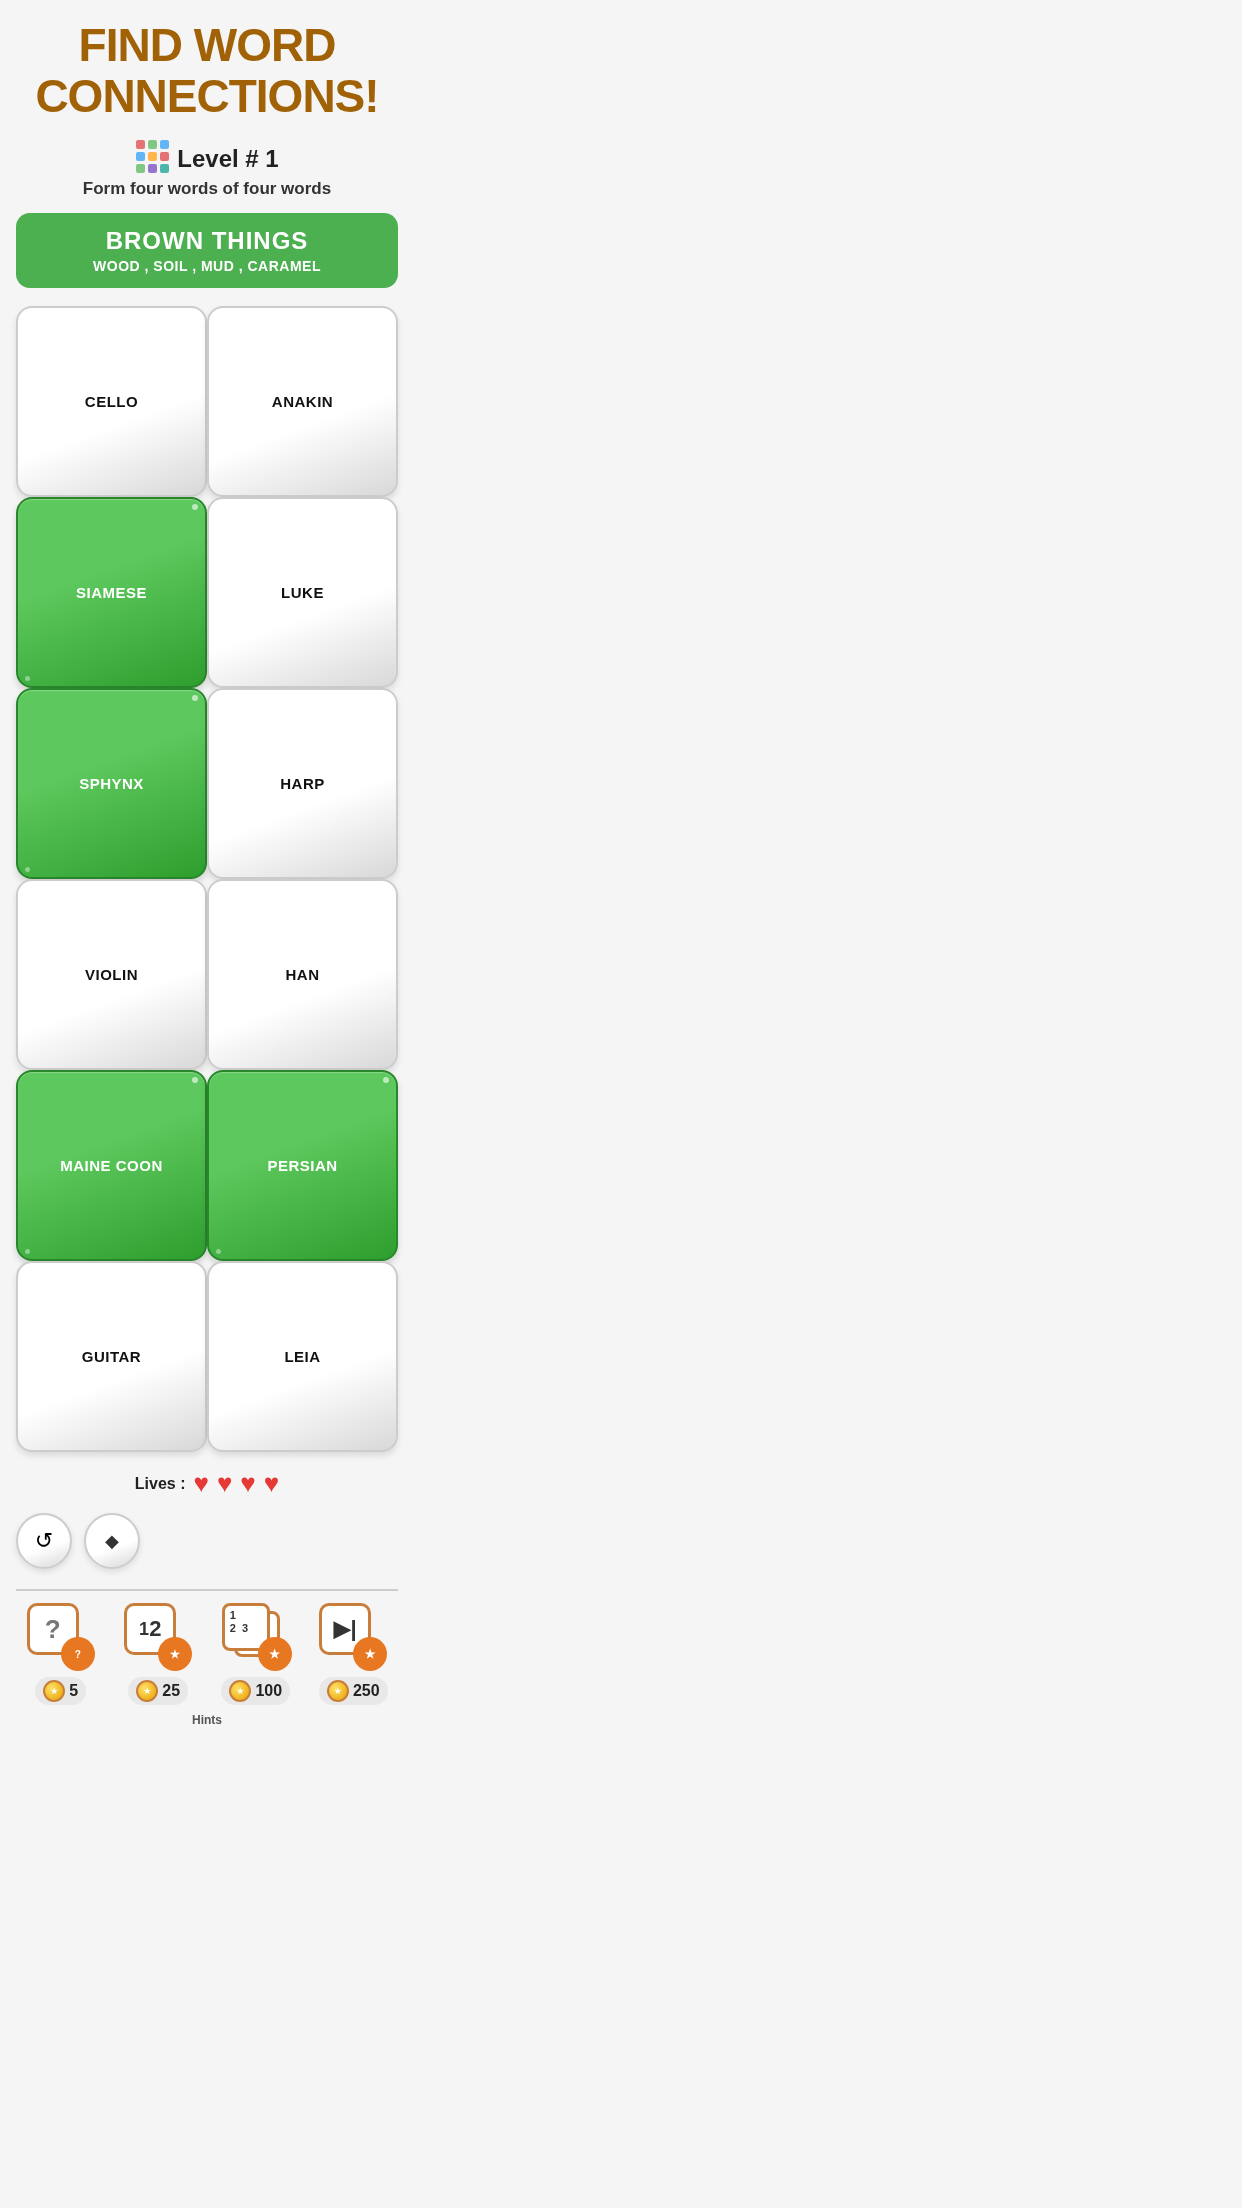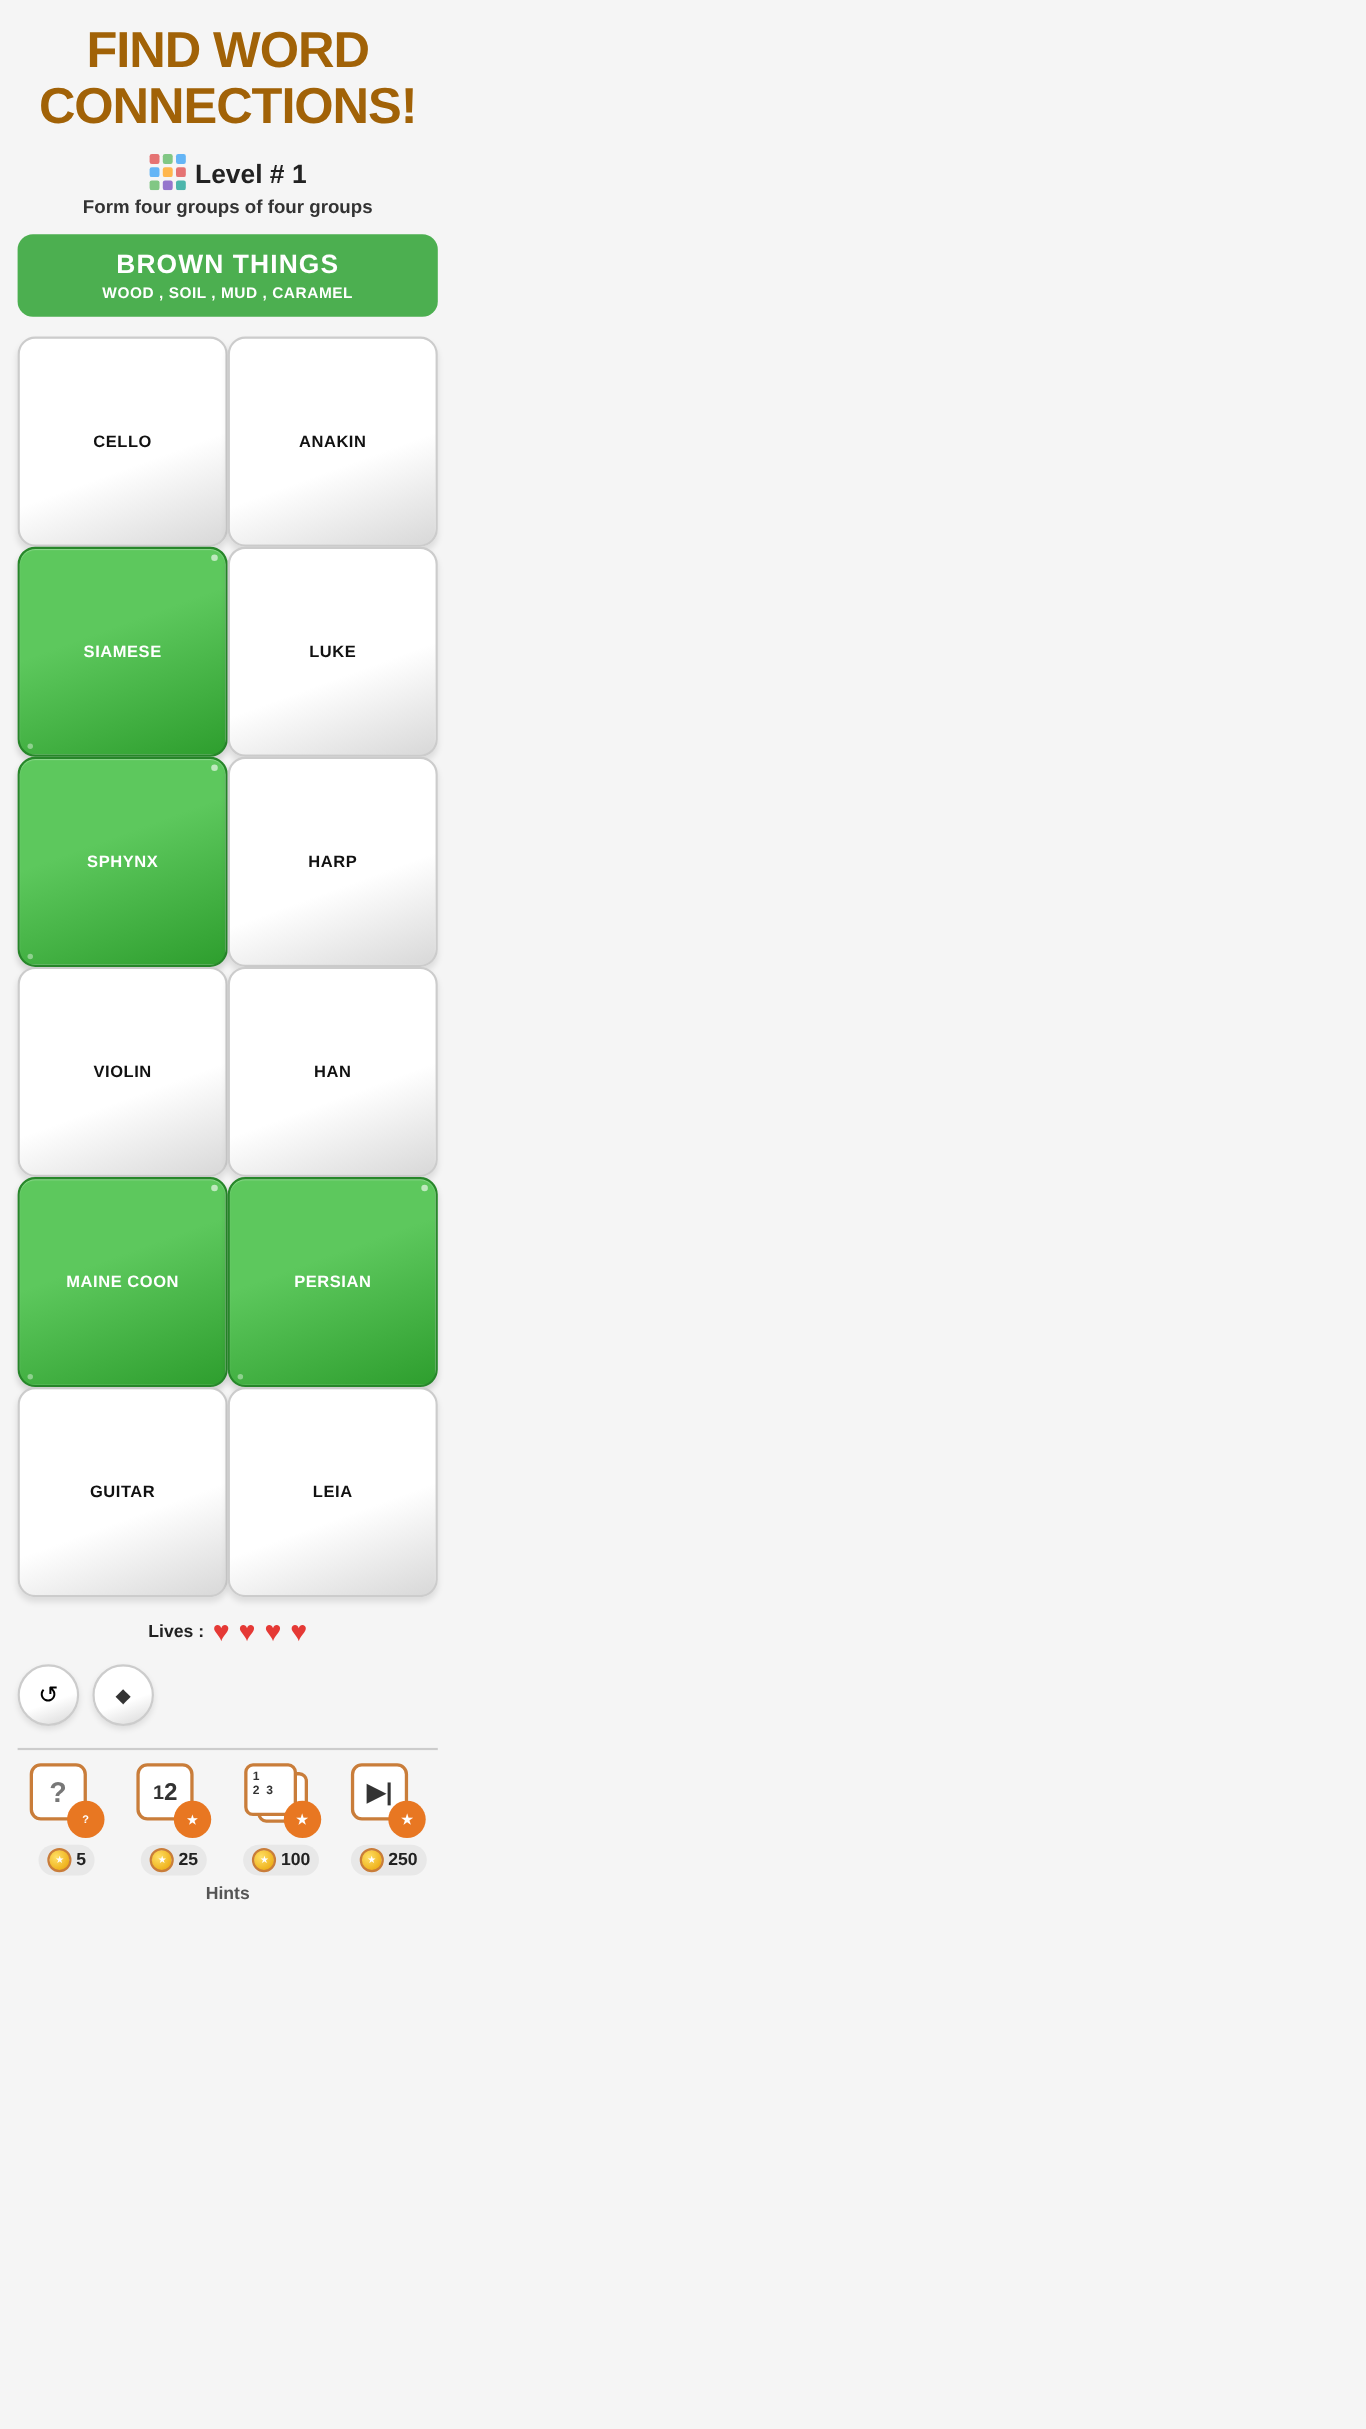--- a/index.html
+++ b/index.html
@@ -273,21 +273,21 @@
     }
 
     .coin-count {
       font-size: 16px;
       font-weight: 900;
       color: #222;
     }
 
     .hints-title {
       text-align: center;
-      font-size: 16px;
+      font-size: 12px;
       font-weight: 700;
       color: #555;
       margin-top: 4px;
     }
 
   </style>
 </head>
 <body>
 
 <div class="title" style="white-space:pre-line;">FIND WORD
@@ -302,21 +302,21 @@
     <rect x="1" y="13" width="9" height="9" rx="2" fill="#64b5f6"></rect>
     <rect x="13" y="13" width="9" height="9" rx="2" fill="#ffb74d"></rect>
     <rect x="25" y="13" width="9" height="9" rx="2" fill="#e57373"></rect>
     <rect x="1" y="25" width="9" height="9" rx="2" fill="#81c784"></rect>
     <rect x="13" y="25" width="9" height="9" rx="2" fill="#9575cd"></rect>
     <rect x="25" y="25" width="9" height="9" rx="2" fill="#4db6ac"></rect>
   </svg>
   <span class="level-text">Level # 1</span>
 </div>
 
-<div class="subtitle">Form four groups of four groups</div>
+<div class="subtitle">Form four words of four words</div>
 
 <div class="solved-banner">
   <div class="solved-banner-title">BROWN THINGS</div>
   <div class="solved-banner-words">WOOD , SOIL , MUD , CARAMEL</div>
 </div>
 
 <div class="grid" id="tiles-grid">
 <div class="tile tile-normal">CELLO</div>
     <div class="tile tile-normal">ANAKIN</div>
     <div class="tile tile-selected">SIAMESE</div>

